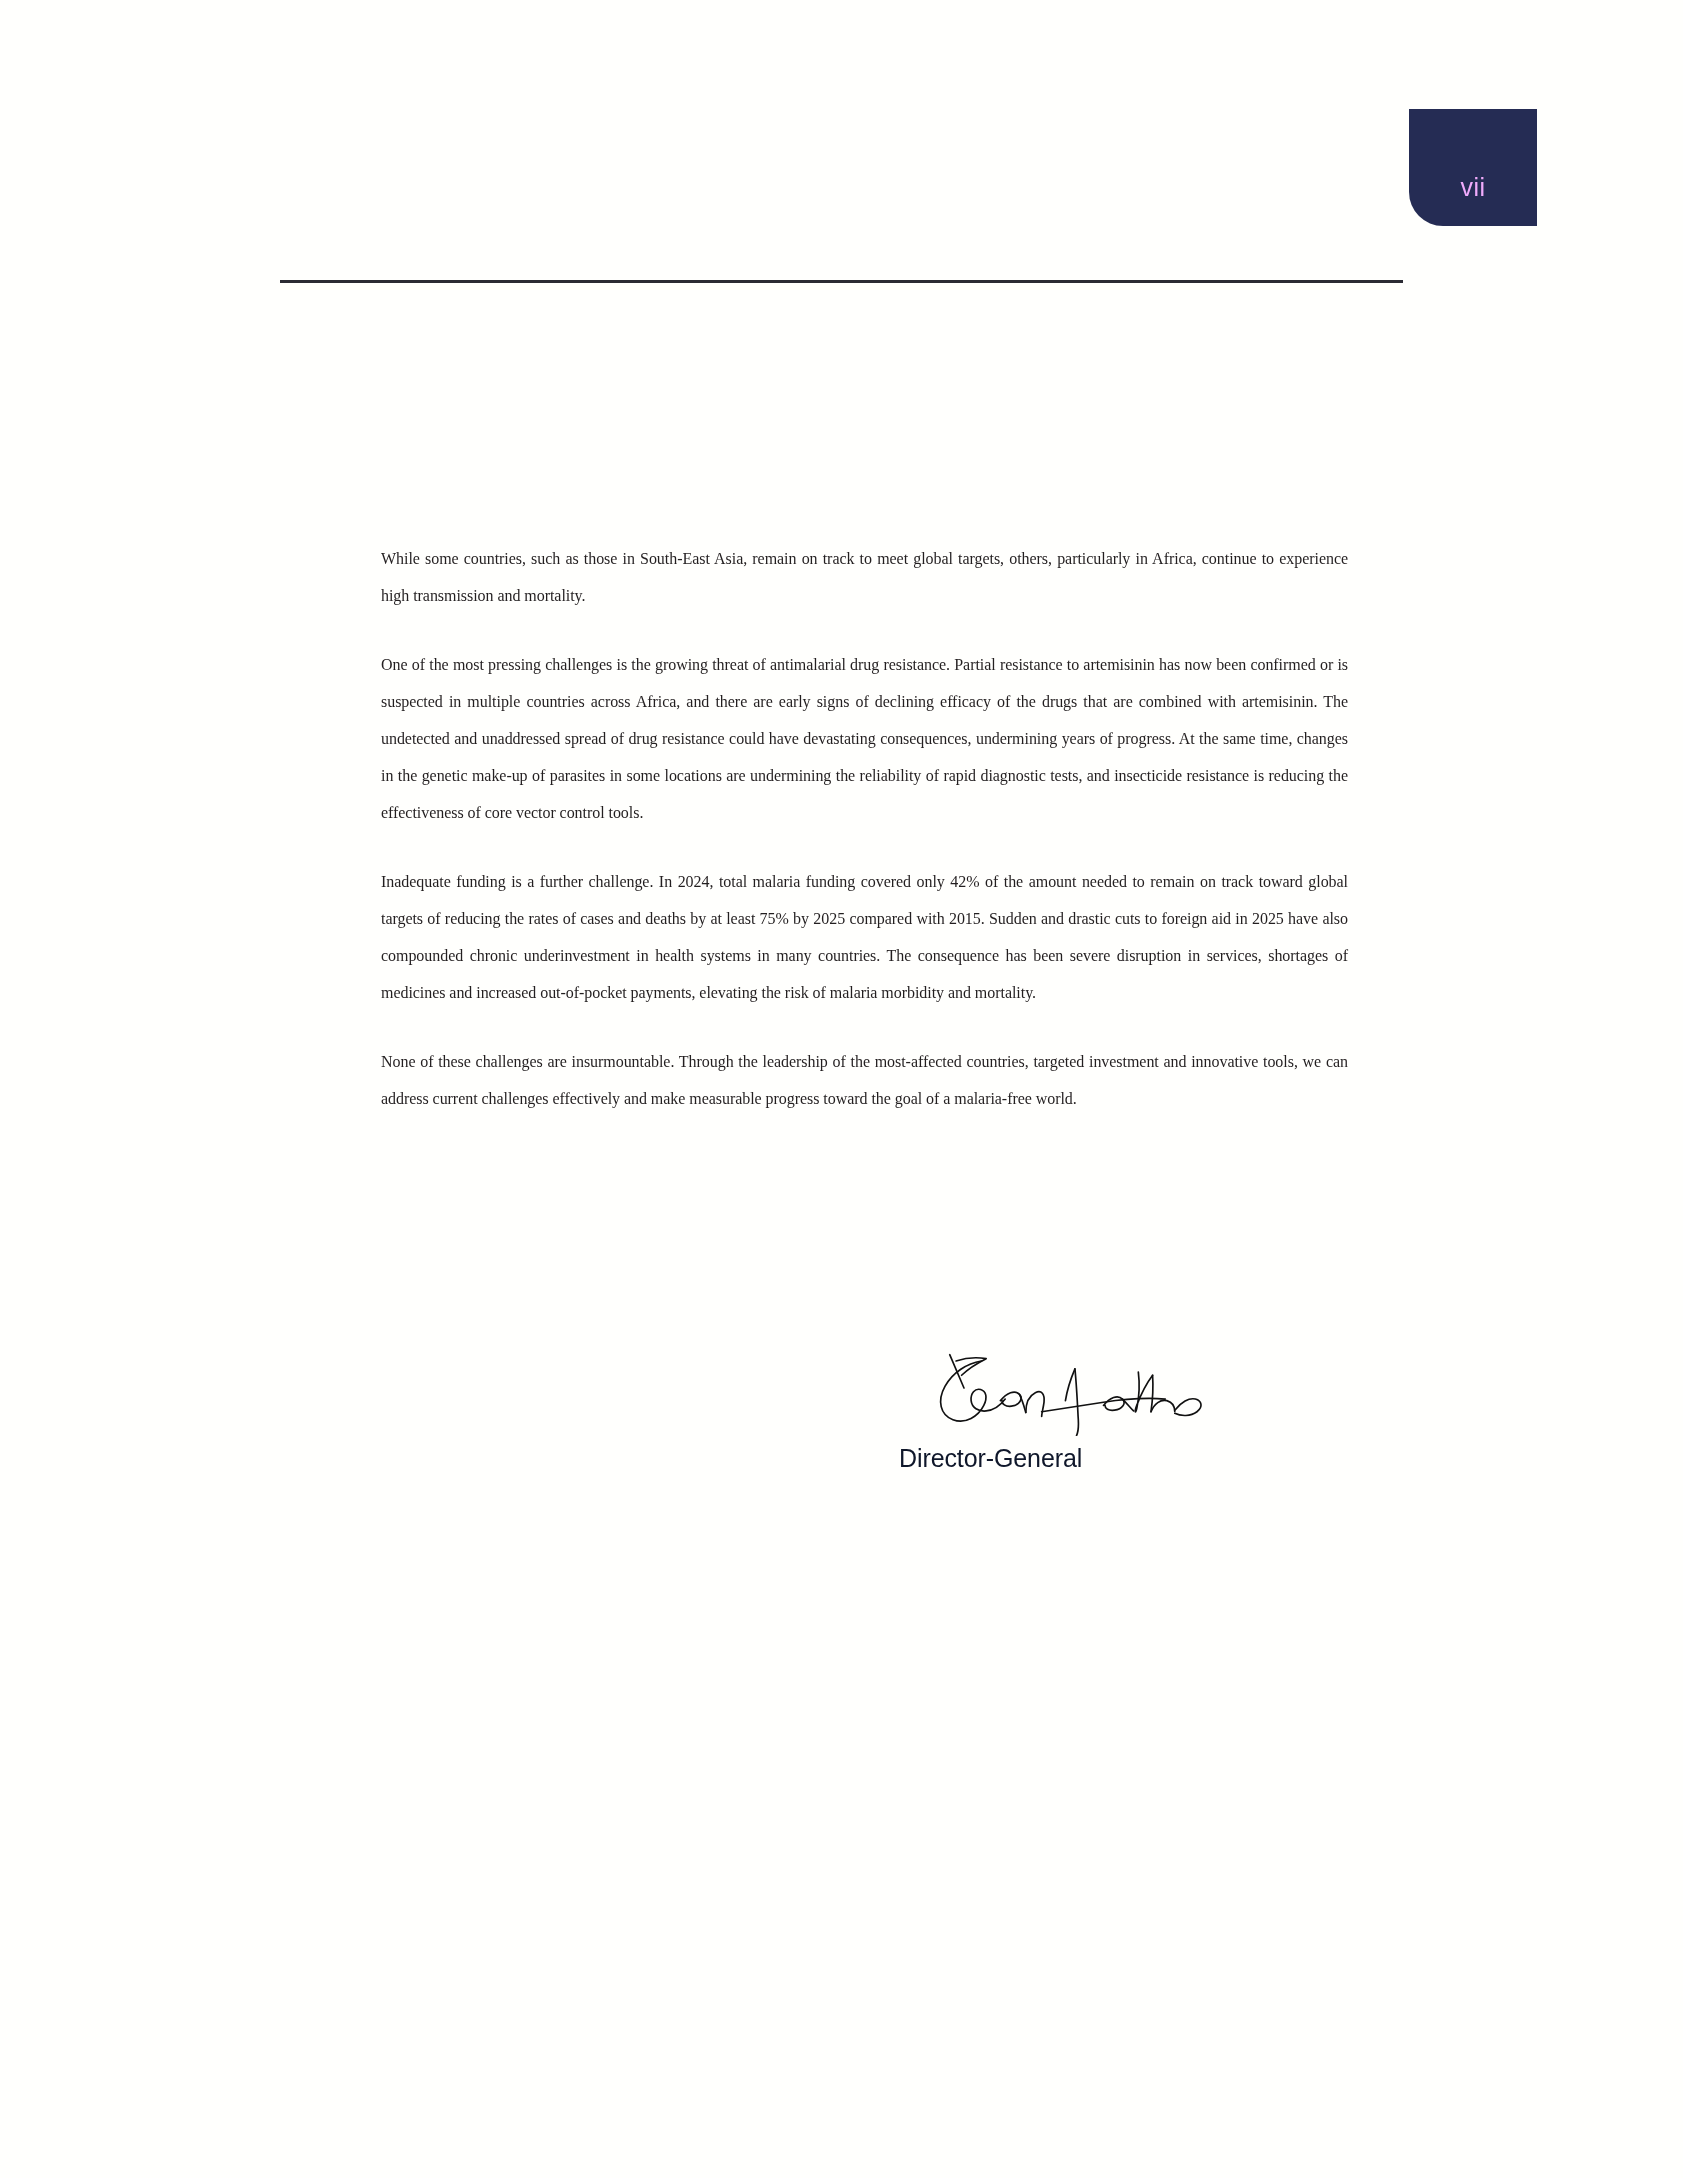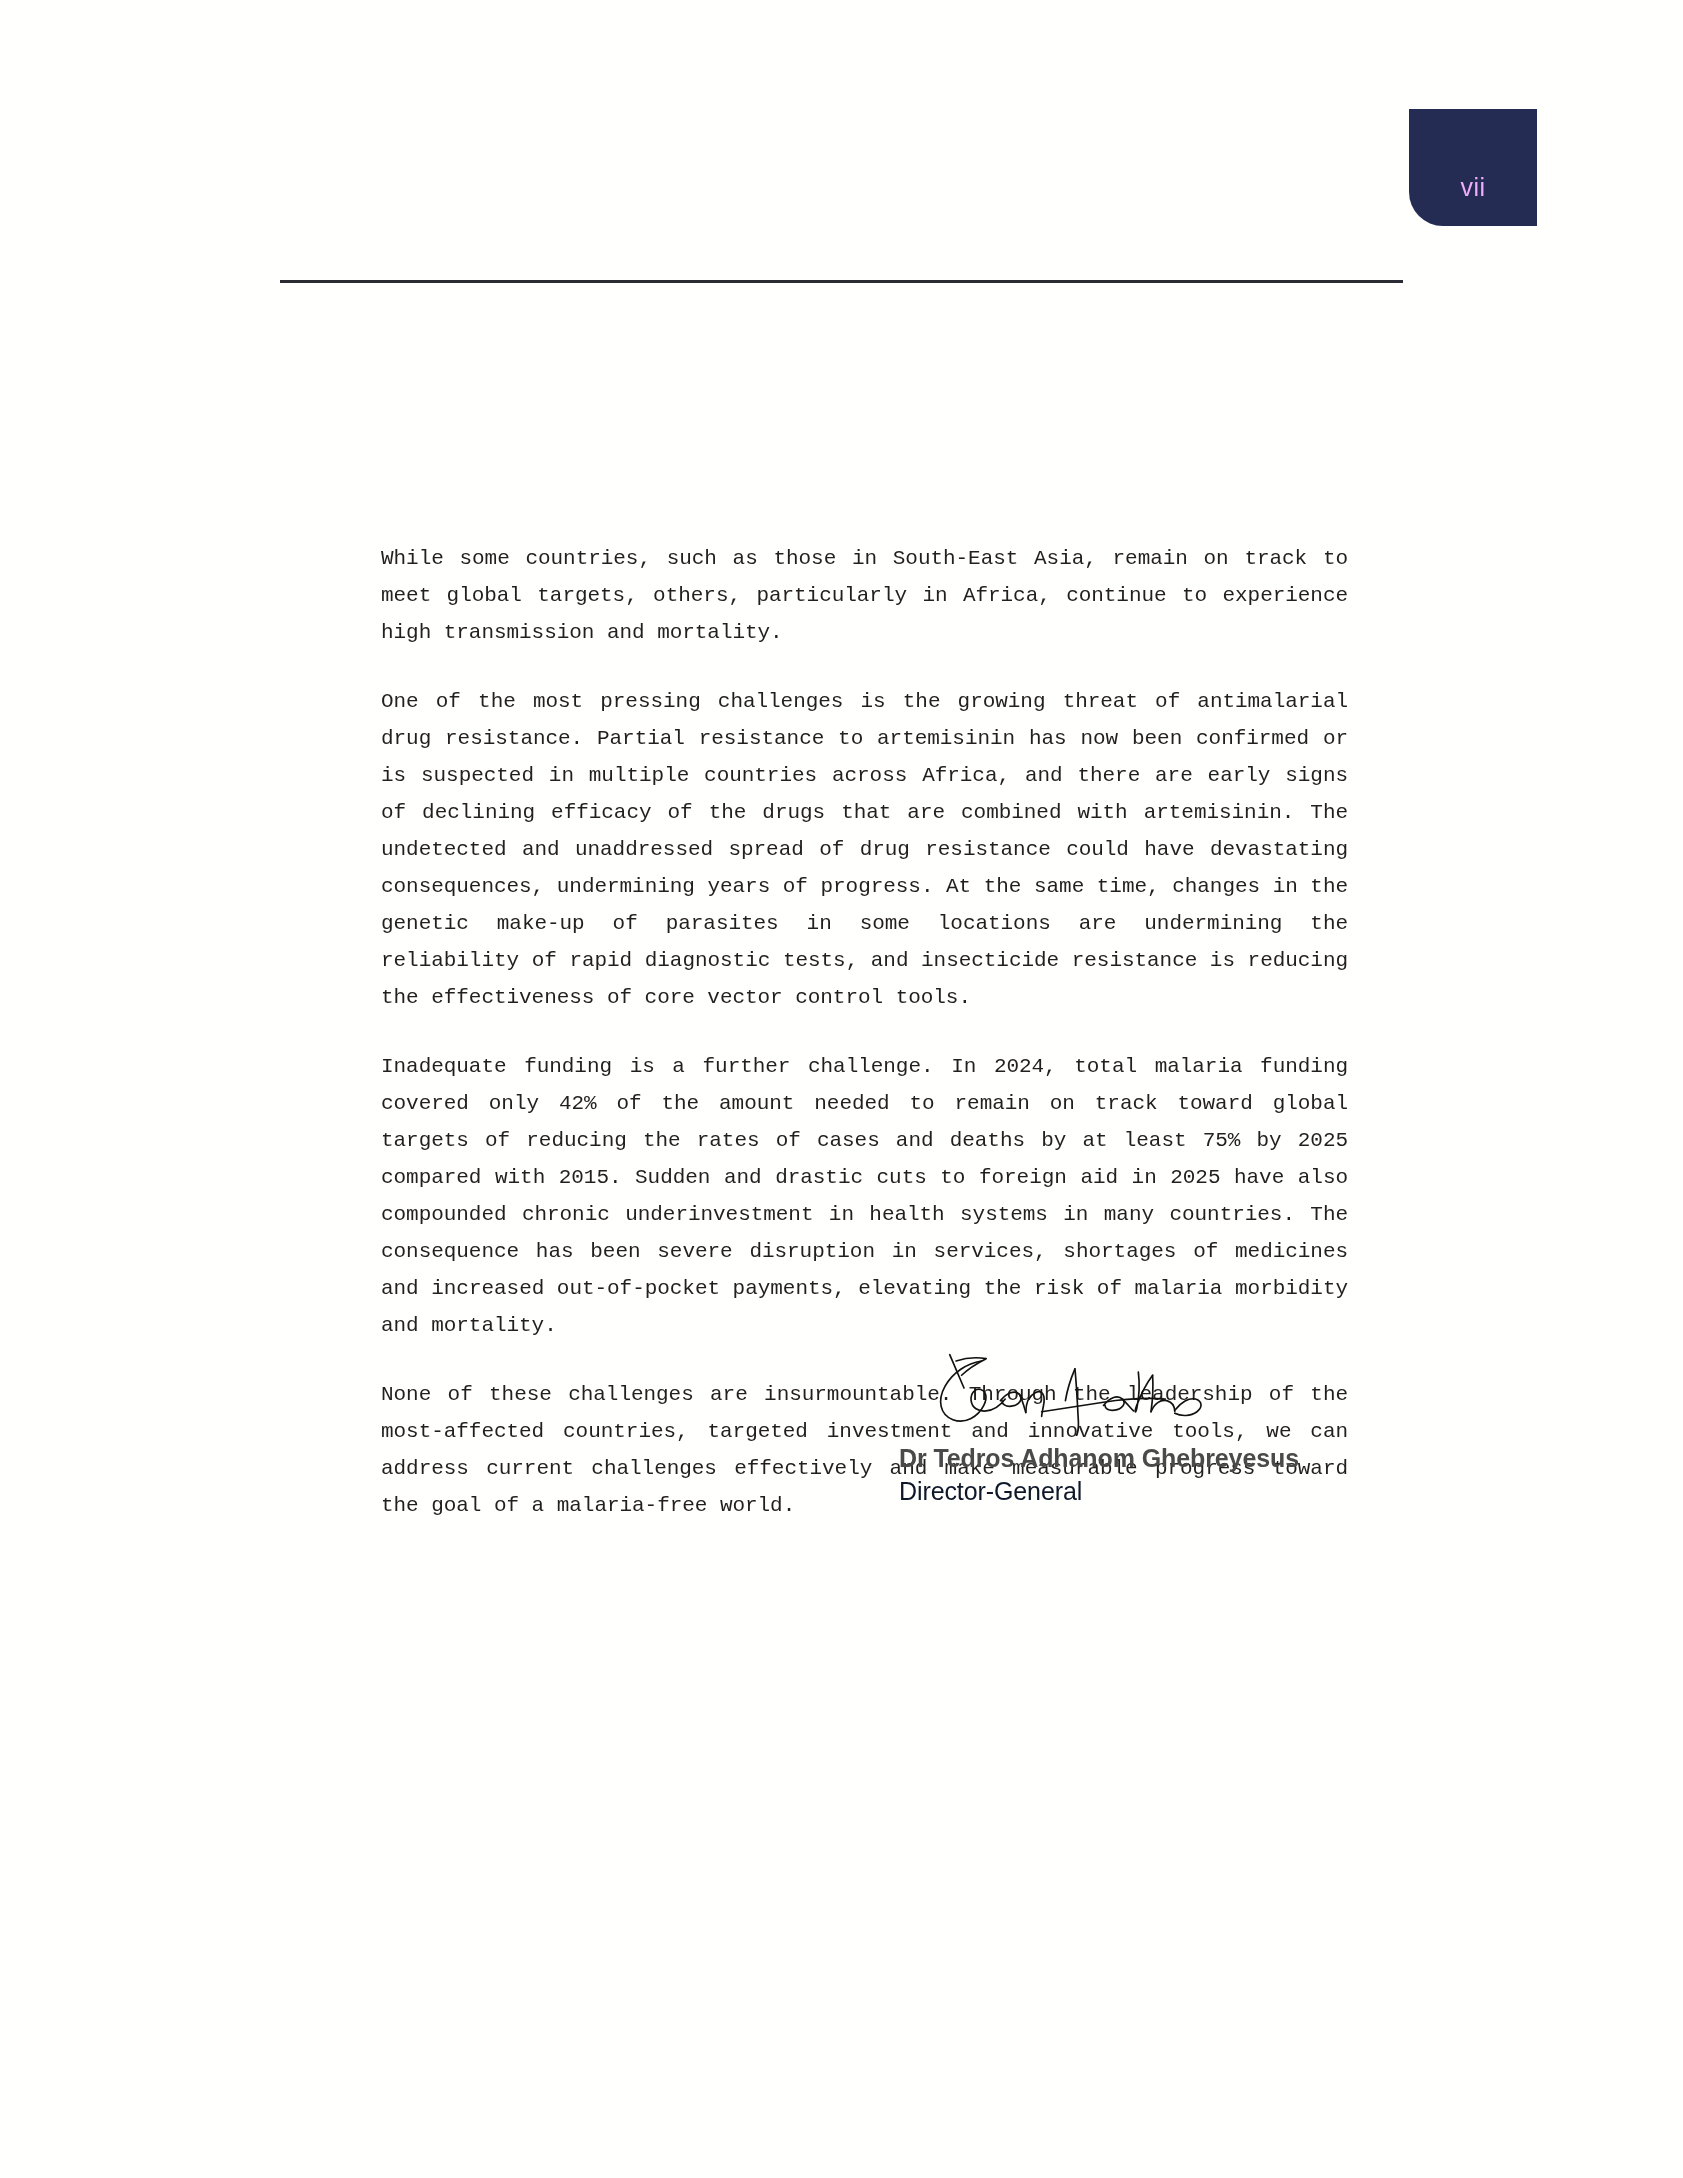--- a/index.html
+++ b/index.html
@@ -59,22 +59,22 @@
 
   
   .content {
     position: absolute;
     left: 381px;
     top: 540px;
     width: 967px;
   }
   .para {
     margin: 0 0 32px 0;
-    font-family: Liberation Mono, monospace;
-    font-size: 21px;
+    font-family: Liberation Serif, serif;
+    font-size: 16px;
     line-height: 37px;
     color: #231f20;
     text-align: justify;
     text-justify: inter-word;
     letter-spacing: -0.05px;
   }
   .para:last-child {
     margin-bottom: 12px;
   }
   
@@ -161,18 +161,17 @@
         <path d="M302 50 C 304 66, 303 82, 300 96 C 298 104, 297 100, 300 92
                  C 306 76, 314 62, 320 54"></path>
         <path d="M320 54 C 321 70, 320 86, 318 100"></path>
         <path d="M318 100 C 322 90, 330 84, 338 86 C 345 88, 348 94, 348 100"></path>
 
         <path d="M348 98 C 356 88, 366 82, 374 84 C 382 86, 384 94, 376 100
                  C 368 106, 356 106, 348 102"></path>
       </g>
     </svg>
 
-    <div class="sig-name">Dr Tedros Adhanom Ghebreyesus</div>
     <div class="sig-role">Director-General</div>
   </div>
 
 </div>
 
 
 </body></html>

